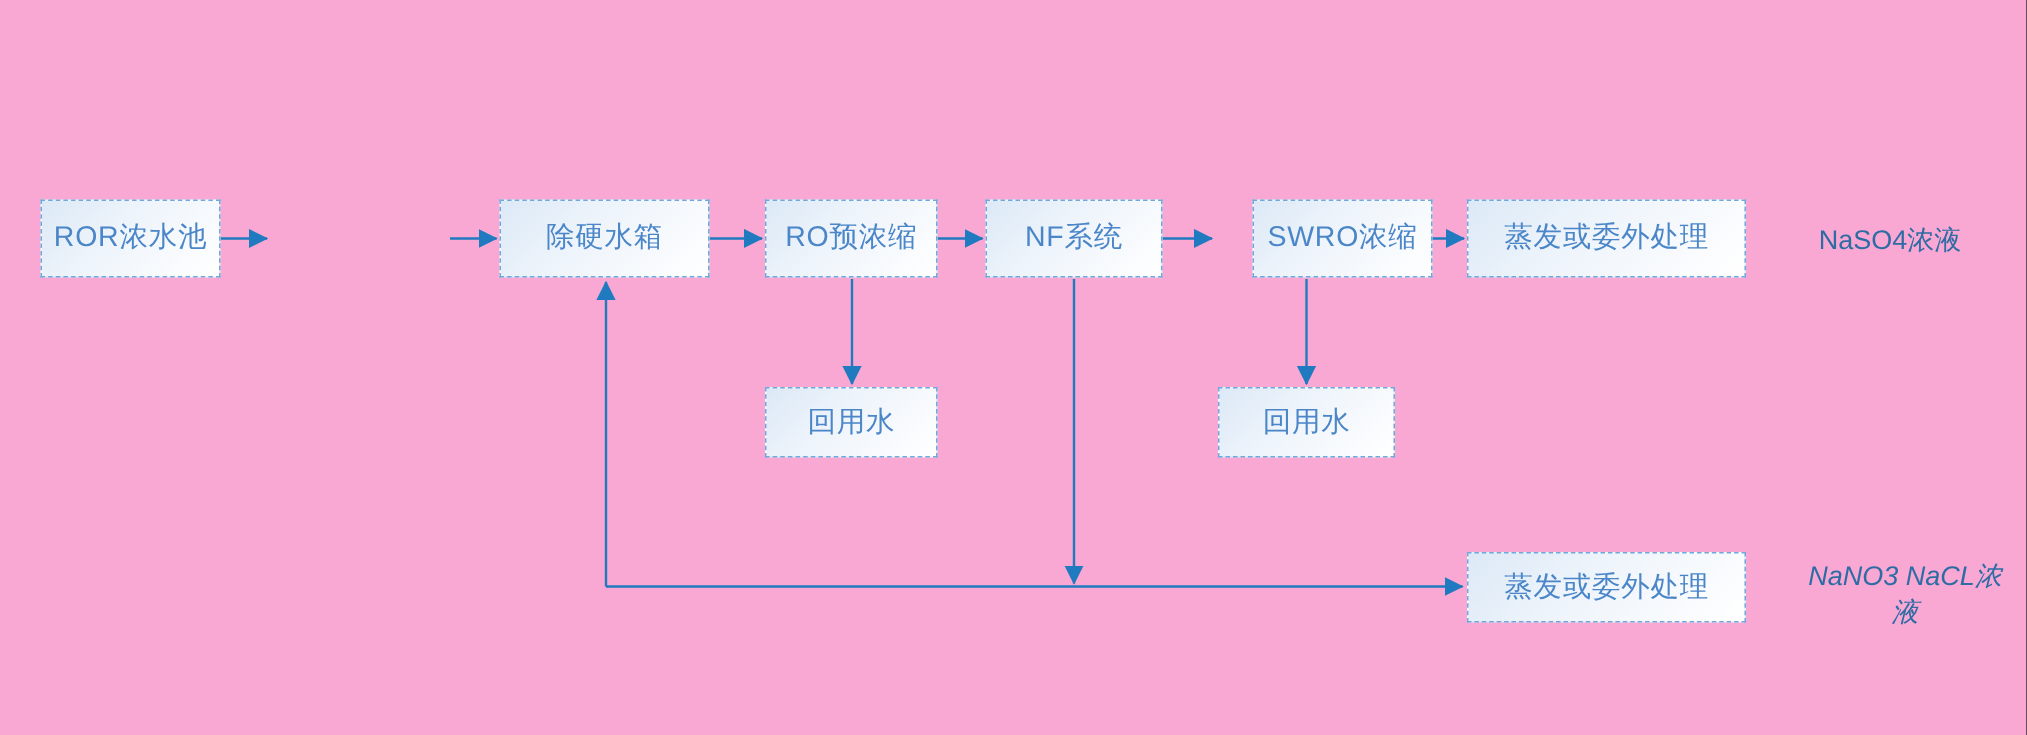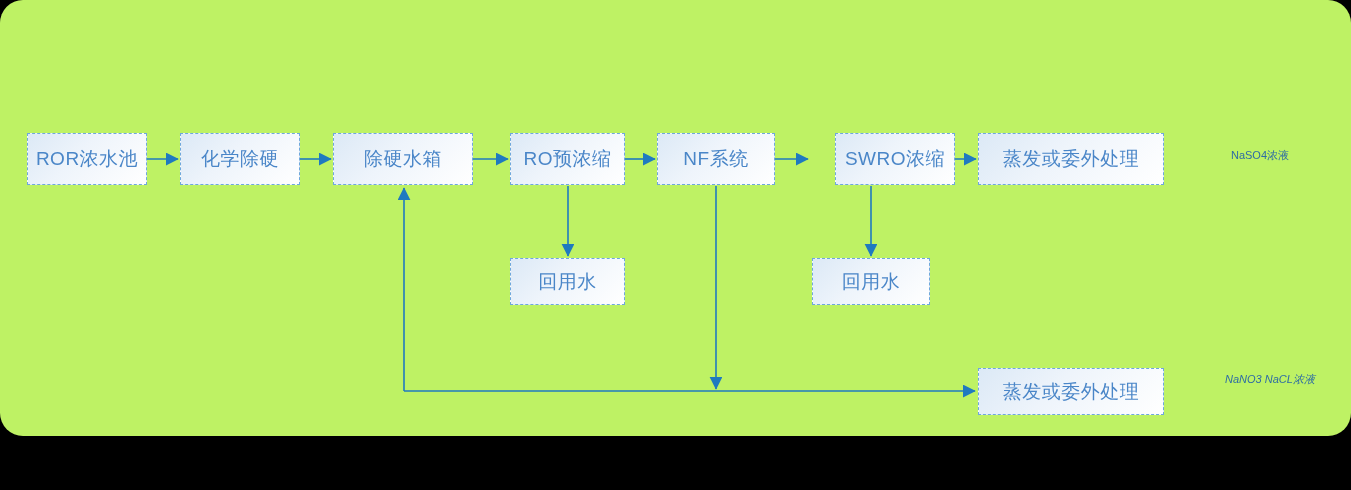--- a/index.html
+++ b/index.html
@@ -6,44 +6,43 @@
     margin: 0;
     padding: 0;
     background: #000000;
   }
   body {
     font-family: "Liberation Sans", "DejaVu Sans", sans-serif;
   }
   #canvas {
     position: relative;
     width: 1351px;
-    height: 436px;
-    background: #bef264;
+    height: 490px;
+    background: #f9a8d4;
     overflow: hidden;
-    border-radius: 23px;
   }
   .node {
     position: absolute;
     box-sizing: border-box;
     border: 1px dashed #6fa8dc;
     background: linear-gradient(135deg, #dce9f6 0%, #eef4fb 42%, #ffffff 100%);
     color: #4a86c8;
     display: flex;
     align-items: center;
     justify-content: center;
     text-align: center;
     font-size: 19px;
     letter-spacing: 0.5px;
     line-height: 1.25;
     white-space: nowrap;
   }
   .caption {
     position: absolute;
     color: #2e6ca4;
-    font-size: 11px;
+    font-size: 18px;
     text-align: center;
     line-height: 1.35;
     white-space: normal;
   }
   .edge-svg {
     position: absolute;
     left: 0;
     top: 0;
     width: 1351px;
     height: 490px;
@@ -75,21 +74,20 @@
       <line x1="871" y1="186" x2="871" y2="256" marker-end="url(#arw)"></line>
 
       <line x1="716" y1="186" x2="716" y2="389" marker-end="url(#arw)"></line>
       <line x1="404" y1="391" x2="975" y2="391" marker-end="url(#arw)"></line>
       <line x1="404" y1="391" x2="404" y2="188" marker-end="url(#arw)"></line>
     </g>
   </svg>
 
   <div class="node" style="left:27px;  top:133px; width:120px; height:52px;">ROR浓水池</div>
 
-  <div class="node" style="left:180px; top:133px; width:120px; height:52px;">化学除硬</div>
 
   <div class="node" style="left:333px; top:133px; width:140px; height:52px;">除硬水箱</div>
 
   <div class="node" style="left:657px; top:133px; width:118px; height:52px;">NF系统</div>
 
   <div class="node" style="left:510px; top:133px; width:115px; height:52px;">RO预浓缩</div>
 
   <div class="node" style="left:810px; top:133px; width:120px; height:52px;margin-left:25px;">SWRO浓缩</div>
 
   <div class="node" style="left:978px; top:133px; width:186px; height:52px;">蒸发或委外处理</div>

